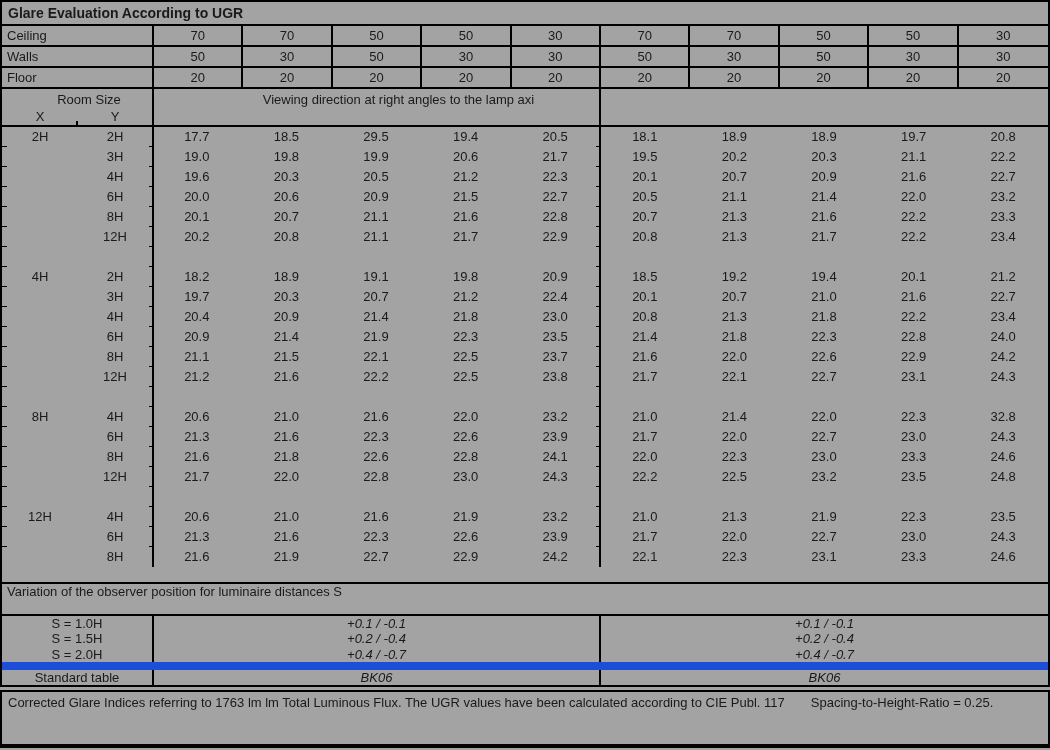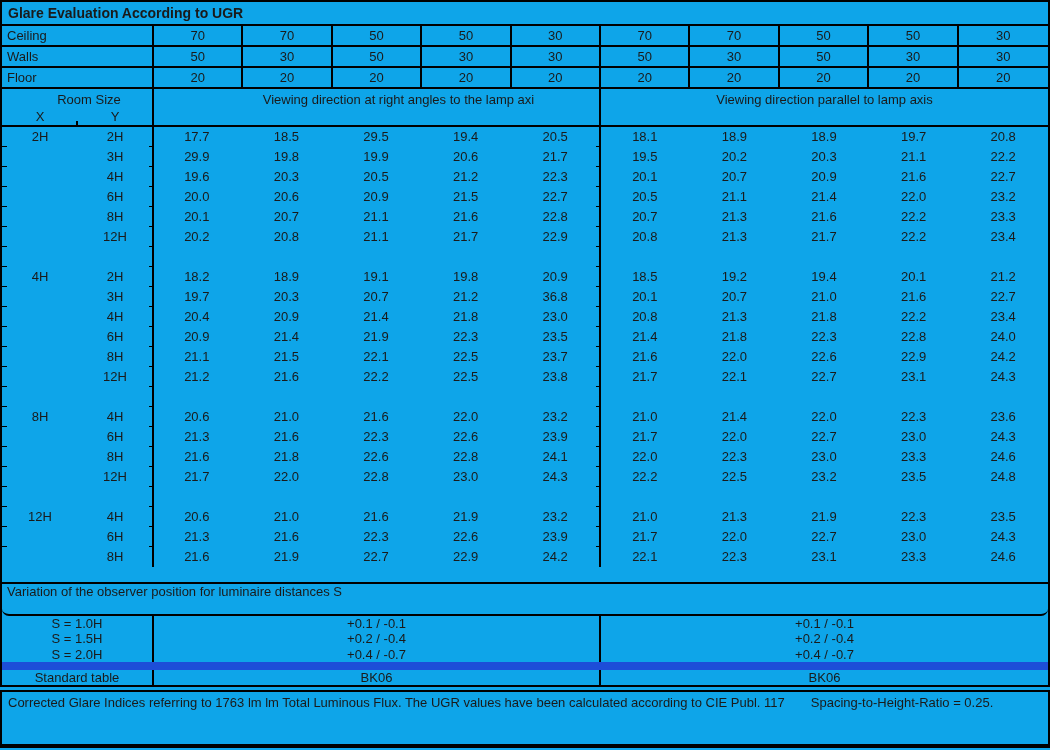--- a/index.html
+++ b/index.html
@@ -5,21 +5,21 @@
   * { margin: 0; padding: 0; box-sizing: border-box; }
   html, body { background: #ffffff; }
   body {
     font-family: "Liberation Sans", "DejaVu Sans", sans-serif;
     color: #1a1a1a;
     width: 1050px;
     height: 750px;
     position: relative;
     font-size: 13px;
   }
-  .page { position: absolute; top: 0; left: 0; width: 1050px; height: 750px; background: #0ea5e9; }
+  .page { position: absolute; top: 0; left: 0; width: 1050px; height: 750px; background: #a3a3a3; }
 
   
   .main-box {
     position: absolute; top: 0; left: 0;
     width: 1050px; height: 687px;
     border: 2px solid #000;
     display: flex; flex-direction: column;
   }
   .title-row {
     height: 27px; border-bottom: 2px solid #000;
@@ -58,25 +58,25 @@
   }
   .data-cols { display: grid; grid-template-columns: 76px 74px repeat(10, 1fr); height: 20px; line-height: 20px; }
   .data-cols .xcell { text-align: center; }
   .data-cols .ycell { text-align: center; }
   .data-cols .vcell { text-align: center; }
   .v-divider { position: absolute; top: 0; width: 2px; background: #000; }
   .v-divider.at-152 { left: 150px; height: 440px; }
   .v-divider.at-599 { left: 597px; height: 440px; }
 
   
-  .variation-row { height: 36px; border-bottom: 2px solid #000; line-height: 16px; padding-left: 5px; border-radius: 7px; }
+  .variation-row { height: 36px; border-bottom: 2px solid #000; line-height: 16px; padding-left: 5px; }
   .s-block { height: 60px; border-bottom: 8px solid #1d4ed8; display: flex; flex-direction: column; }
   .lrow { flex: 1; display: grid; grid-template-columns: 152px 447px 447px; align-items: center; }
   .lrow .lbl { text-align: center; border-right: 2px solid #000; height: 100%; display: flex; align-items: center; justify-content: center; }
-  .lrow .half { text-align: center; height: 100%; display: flex; align-items: center; justify-content: center; }
+  .lrow .half { text-align: center; height: 100%; display: flex; align-items: center; justify-content: center; font-style: italic; }
   .lrow .half.left { border-right: 2px solid #000; }
   .summary-block { flex: 1; display: flex; flex-direction: row; }
 
   
   .footer-box {
     position: absolute; left: 0; top: 690px; width: 1050px; height: 58px;
     border: 2px solid #000; border-bottom-width: 4px;
     padding: 3px 6px 0 6px; line-height: 16px;
   }
   .footer-box .ratio { margin-left: 26px; }
@@ -135,21 +135,20 @@
     <div class="header-row">
       <div class="room-size-cell">
         <div class="room-size-line1">Room Size</div>
         <div class="room-size-line2">
           <span>X</span>
           <span>Y</span>
         </div>
         <div class="xy-tick"></div>
       </div>
       <div class="vd-cell left-half">Viewing direction at right angles to the lamp axi</div>
-      <div class="vd-cell">Viewing direction parallel to lamp axis</div>
     </div>
 
     <div class="data-area" id="data-area">
       <div class="v-divider at-152"></div>
       <div class="v-divider at-599"></div>
       <div id="data-rows">
           <div class="data-cols">
             <div class="xcell">2H</div>
             <div class="ycell">2H</div>
             <div class="vcell">17.7</div>
@@ -159,21 +158,21 @@
             <div class="vcell">20.5</div>
             <div class="vcell">18.1</div>
             <div class="vcell">18.9</div>
             <div class="vcell">18.9</div>
             <div class="vcell">19.7</div>
             <div class="vcell">20.8</div>
           </div>
           <div class="data-cols">
             <div class="xcell"></div>
             <div class="ycell">3H</div>
-            <div class="vcell">29.9</div>
+            <div class="vcell">19.0</div>
             <div class="vcell">19.8</div>
             <div class="vcell">19.9</div>
             <div class="vcell">20.6</div>
             <div class="vcell">21.7</div>
             <div class="vcell">19.5</div>
             <div class="vcell">20.2</div>
             <div class="vcell">20.3</div>
             <div class="vcell">21.1</div>
             <div class="vcell">22.2</div>
           </div>
@@ -248,21 +247,21 @@
             <div class="vcell">20.1</div>
             <div class="vcell">21.2</div>
           </div>
           <div class="data-cols">
             <div class="xcell"></div>
             <div class="ycell">3H</div>
             <div class="vcell">19.7</div>
             <div class="vcell">20.3</div>
             <div class="vcell">20.7</div>
             <div class="vcell">21.2</div>
-            <div class="vcell">36.8</div>
+            <div class="vcell">22.4</div>
             <div class="vcell">20.1</div>
             <div class="vcell">20.7</div>
             <div class="vcell">21.0</div>
             <div class="vcell">21.6</div>
             <div class="vcell">22.7</div>
           </div>
           <div class="data-cols">
             <div class="xcell"></div>
             <div class="ycell">4H</div>
             <div class="vcell">20.4</div>
@@ -324,21 +323,21 @@
             <div class="ycell">4H</div>
             <div class="vcell">20.6</div>
             <div class="vcell">21.0</div>
             <div class="vcell">21.6</div>
             <div class="vcell">22.0</div>
             <div class="vcell">23.2</div>
             <div class="vcell">21.0</div>
             <div class="vcell">21.4</div>
             <div class="vcell">22.0</div>
             <div class="vcell">22.3</div>
-            <div class="vcell">23.6</div>
+            <div class="vcell">32.8</div>
           </div>
           <div class="data-cols">
             <div class="xcell"></div>
             <div class="ycell">6H</div>
             <div class="vcell">21.3</div>
             <div class="vcell">21.6</div>
             <div class="vcell">22.3</div>
             <div class="vcell">22.6</div>
             <div class="vcell">23.9</div>
             <div class="vcell">21.7</div>

